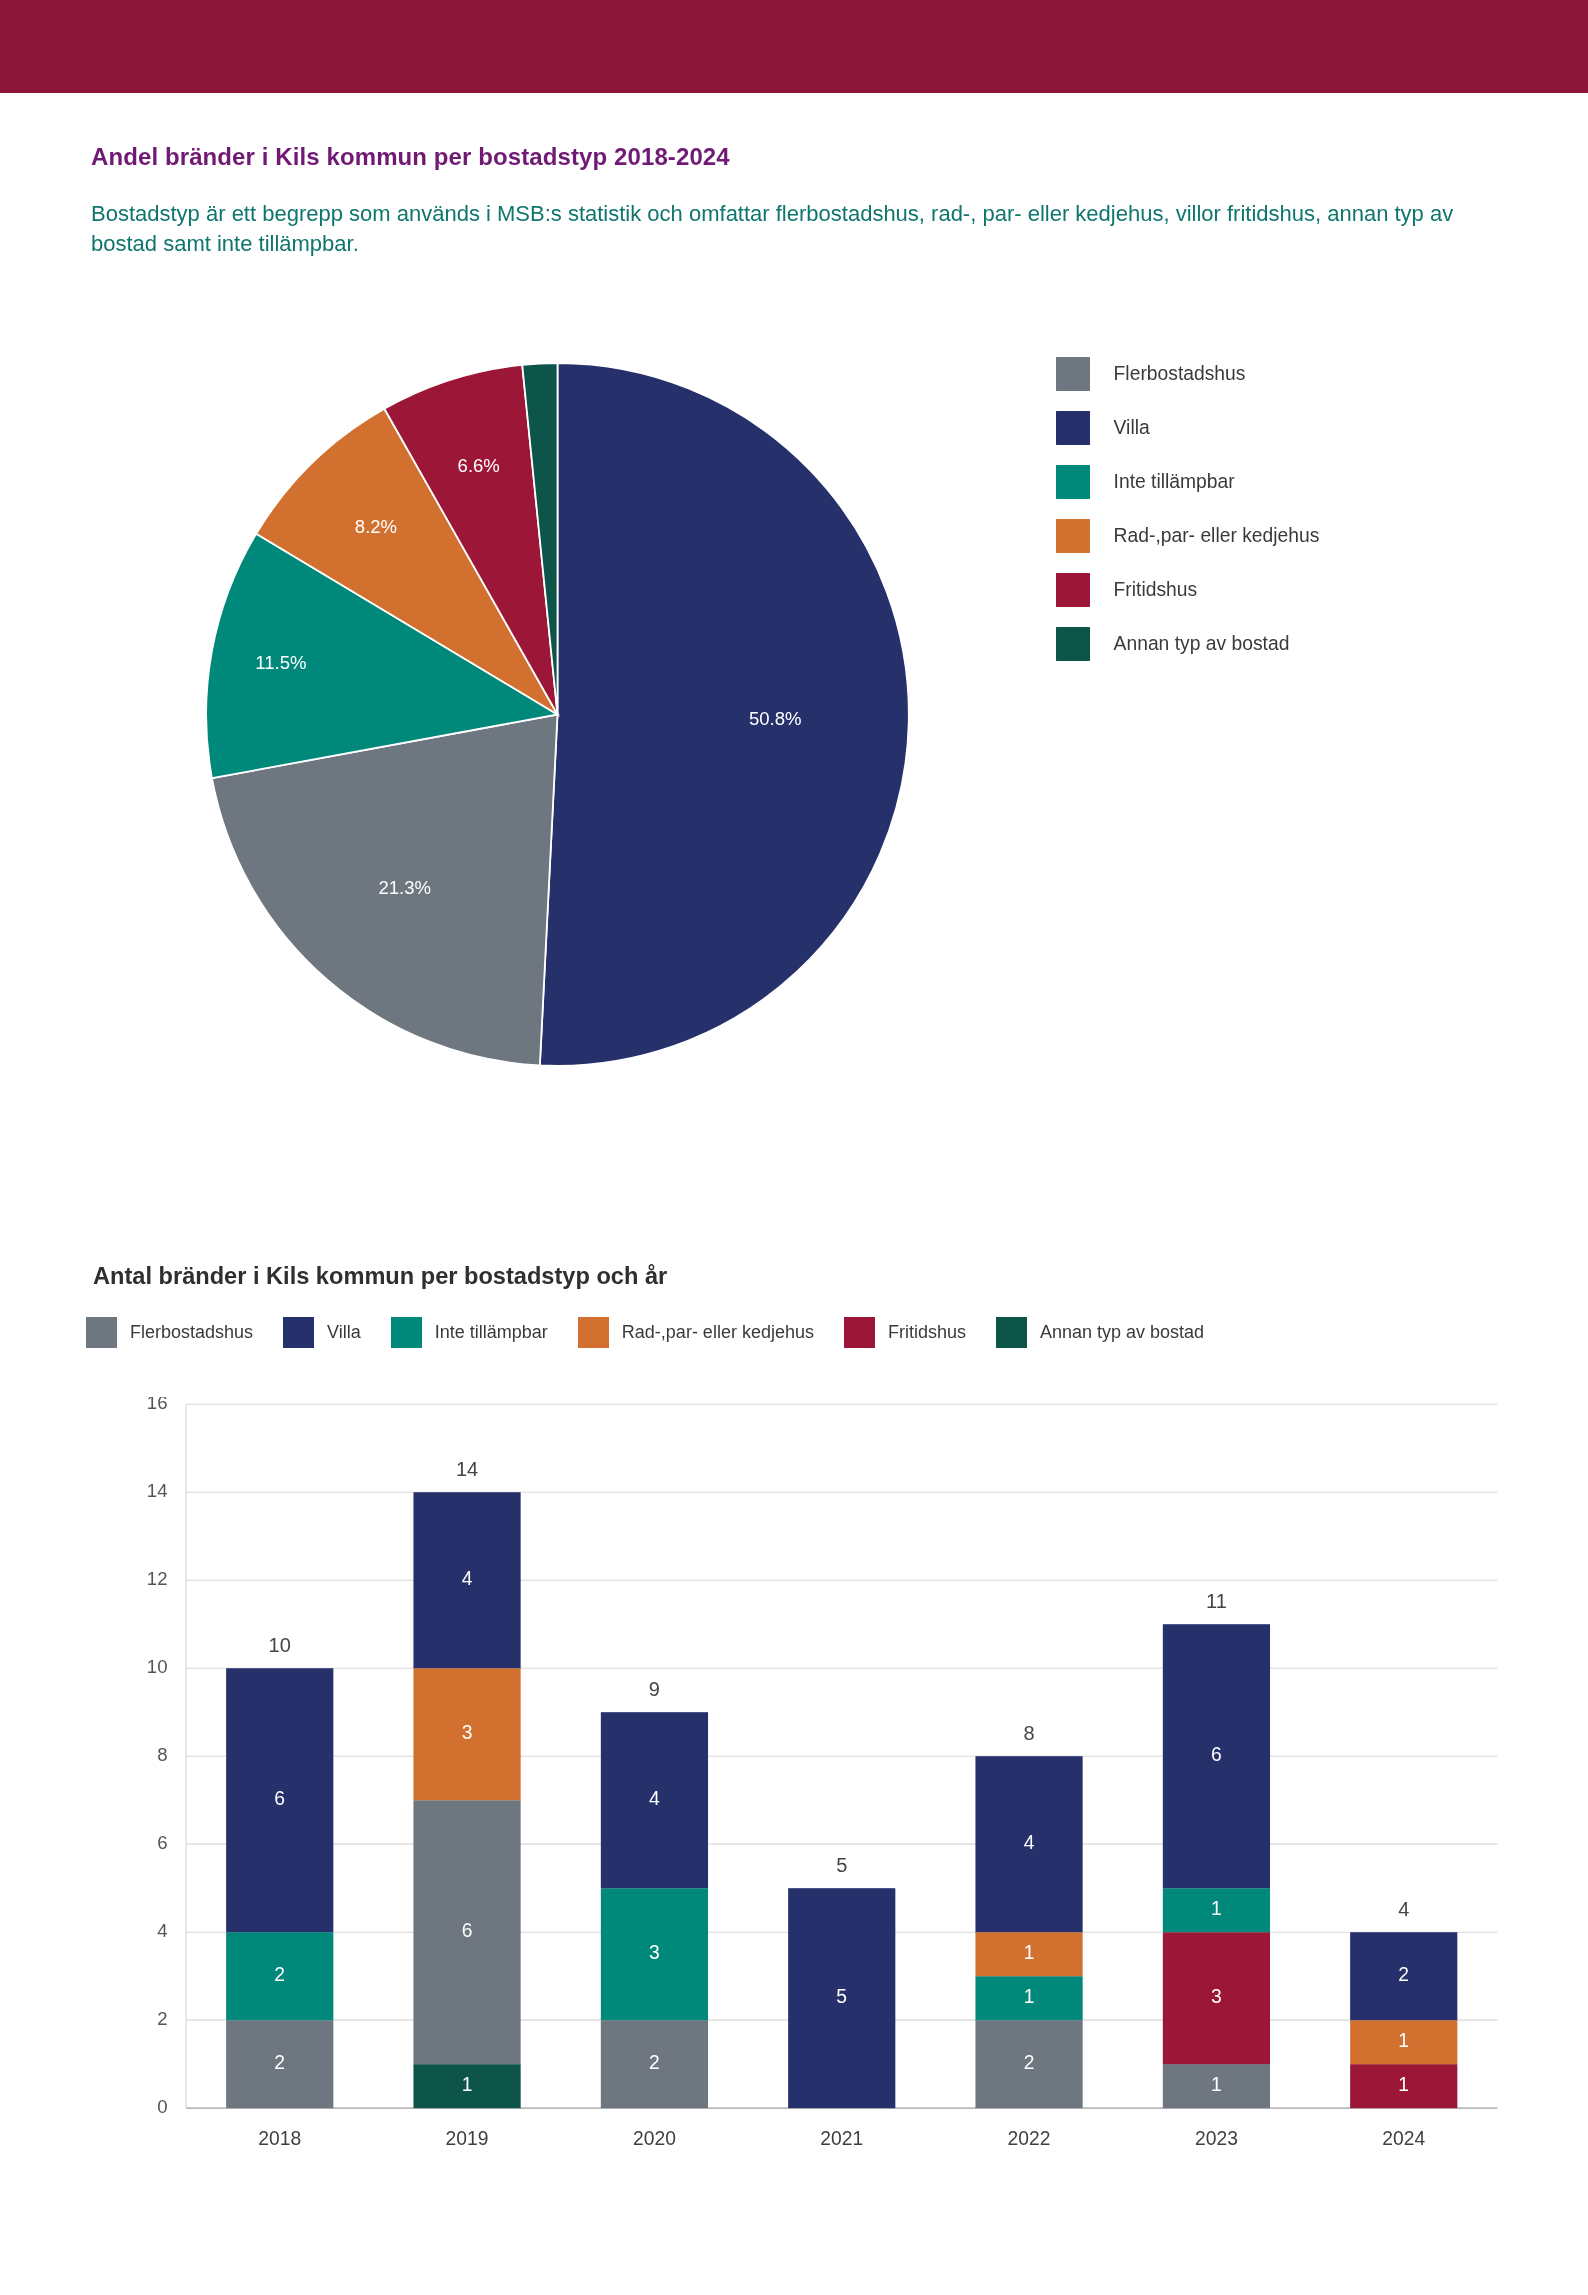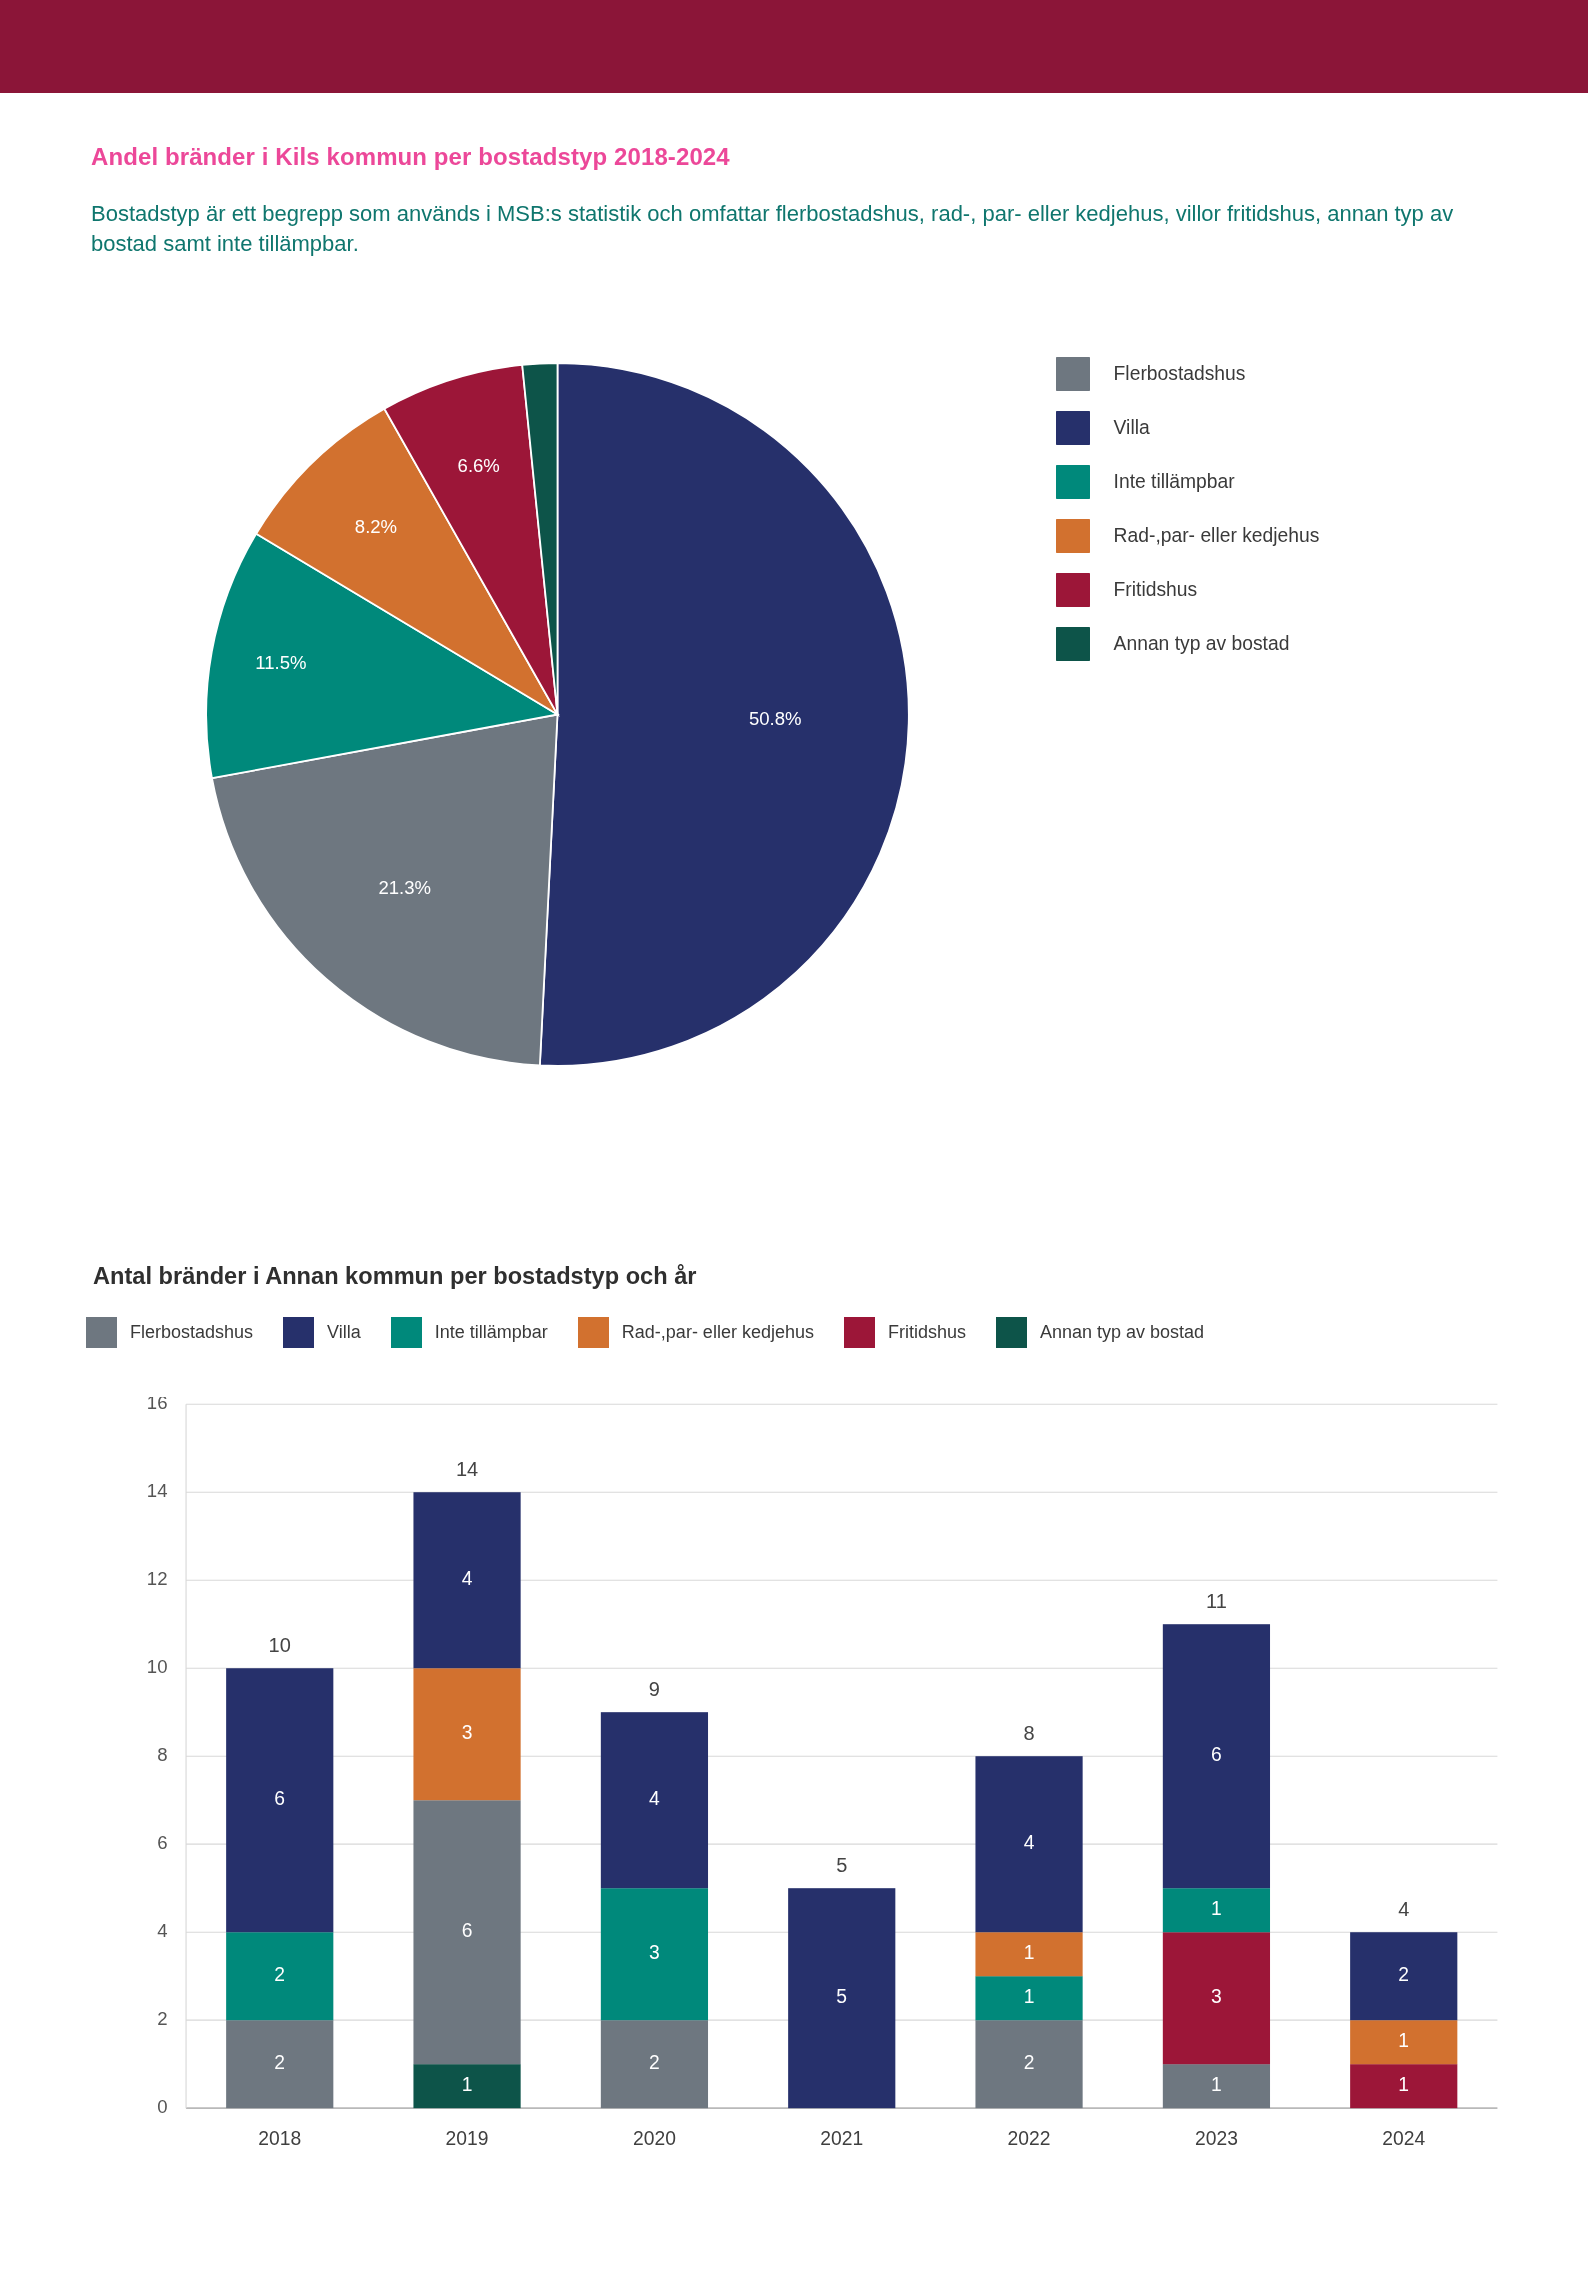--- a/index.html
+++ b/index.html
@@ -23,21 +23,21 @@
     background: #8b1538;
   }
 
   
   .page-title {
     position: absolute;
     left: 91px; top: 127px;
     font-size: 24px;
     font-weight: bold;
     letter-spacing: 0.1px;
-    color: #ec4899;
+    color: #701a75;
   }
   .page-desc {
     position: absolute;
     left: 91px; top: 177px;
     width: 1372px;
     font-size: 22px;
     line-height: 1.38;
     color: #0f766e;
     font-weight: normal;
   }
@@ -197,21 +197,21 @@
     <div class="pie-legend-row">
       <span class="pie-legend-swatch" style="background: rgb(156, 22, 56);"></span>
       <span class="pie-legend-label">Fritidshus</span>
     </div>
     <div class="pie-legend-row">
       <span class="pie-legend-swatch" style="background: rgb(13, 84, 73);"></span>
       <span class="pie-legend-label">Annan typ av bostad</span>
     </div>
   </div>
 
-<h2 class="bar-title">Antal bränder i Annan kommun per bostadstyp och år</h2>
+<h2 class="bar-title">Antal bränder i Kils kommun per bostadstyp och år</h2>
 
 <div class="bar-legend" id="bar-legend">
     <div class="bar-legend-item">
       <span class="bar-legend-swatch" style="background: rgb(110, 119, 128);"></span>
       <span class="bar-legend-label">Flerbostadshus</span>
     </div>
     <div class="bar-legend-item">
       <span class="bar-legend-swatch" style="background: rgb(38, 48, 107);"></span>
       <span class="bar-legend-label">Villa</span>
     </div>

